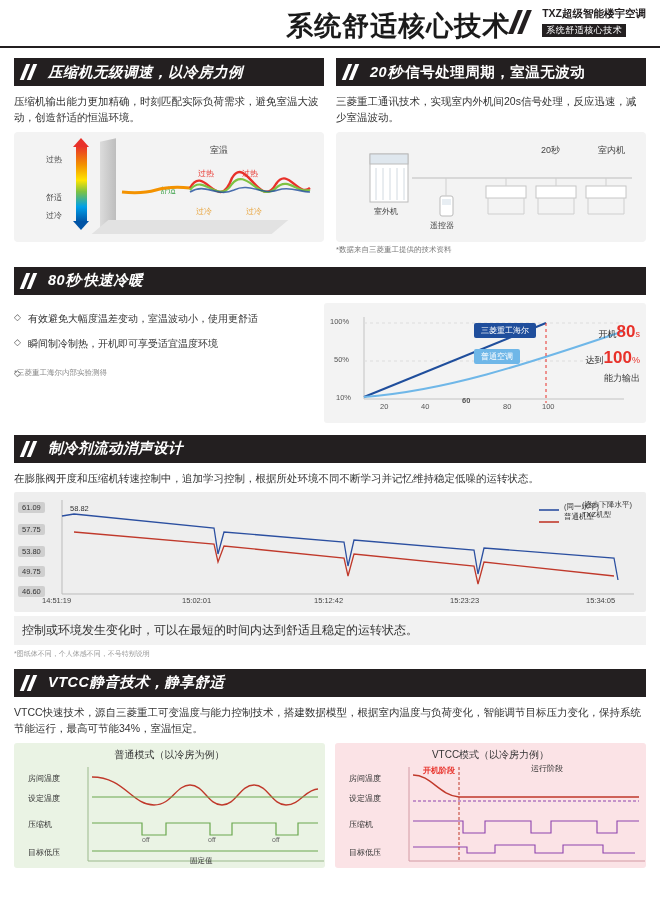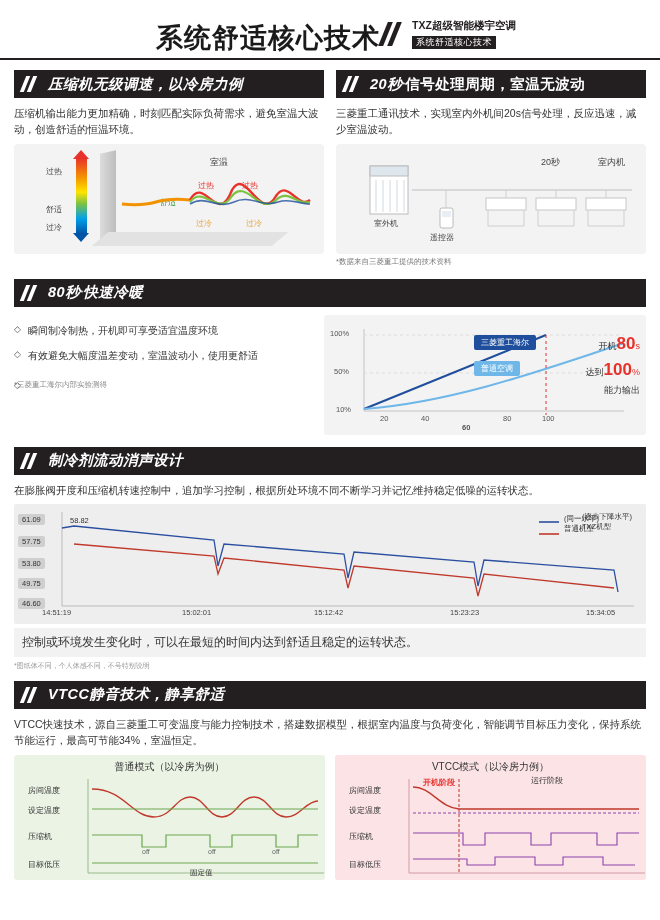--- a/index.html
+++ b/index.html
@@ -7,25 +7,25 @@
   body {
     width: 660px; height: 920px;
     background: #ffffff;
     font-family: "Liberation Sans", sans-serif;
     color: #231f20;
     overflow: hidden;
     position: relative;
   }
   
   .page-header {
-    height: 60px;
+    height: 48px;
     border-bottom: 2px solid #231f20;
     display: flex;
     align-items: flex-end;
-    justify-content: center;
+    justify-content: flex-end;
     padding: 0 14px 6px 26px;
     position: relative;
   }
   .page-title {
     font-size: 27px;
     font-weight: bold;
     letter-spacing: 1px;
     line-height: 1;
     color: #1a1a1a;
   }
@@ -280,40 +280,40 @@
       <span class="chev">
           <i class="a"></i>
           <i class="b"></i>
         </span>
       <span class="txt">80秒</span>
         <span class="sup">*</span>
         <span class="txt">快速冷暖</span>
     </div>
     <div class="sec3wrap">
       <div class="bullets">
+        <div>有效避免大幅度温差变动，室温波动小，使用更舒适</div>
         <div>瞬间制冷制热，开机即可享受适宜温度环境</div>
-        <div>有效避免大幅度温差变动，室温波动小，使用更舒适</div>
         <div class="sec3note" style="padding-left:0;">*三菱重工海尔内部实验测得</div>
       </div>
       <div class="fig3">
         <svg width="320" height="120">
           <line x1="40" y1="14" x2="40" y2="96" stroke="#c3c3c3"></line>
           <line x1="40" y1="96" x2="300" y2="96" stroke="#c3c3c3"></line>
           <line x1="40" y1="20" x2="300" y2="20" stroke="#ddd" stroke-dasharray="3,3"></line>
           <line x1="40" y1="58" x2="300" y2="58" stroke="#ddd" stroke-dasharray="3,3"></line>
           <path d="M40 94 L222 20" stroke="#1f4e9c" stroke-width="2" fill="none"></path>
           <path d="M40 94 C120 88 200 62 300 28" stroke="#6fb7e8" stroke-width="2" fill="none"></path>
           <line x1="222" y1="20" x2="222" y2="100" stroke="#e8312a" stroke-dasharray="3,3"></line>
         </svg>
         <div style="position:absolute;left:6px;top:14px;font-size:7.5px;color:#555;">100%</div>
         <div style="position:absolute;left:10px;top:52px;font-size:7.5px;color:#555;">50%</div>
         <div style="position:absolute;left:12px;top:90px;font-size:7.5px;color:#555;">10%</div>
         <div style="position:absolute;left:56px;top:99px;font-size:7.5px;color:#555;">20</div>
         <div style="position:absolute;left:97px;top:99px;font-size:7.5px;color:#555;">40</div>
-        <div style="position:absolute;left:138px;top:108px;font-size:7.5px;color:#555;font-weight:bold;">60</div>
+        <div style="position:absolute;left:138px;top:93px;font-size:7.5px;color:#555;font-weight:bold;">60</div>
         <div style="position:absolute;left:179px;top:99px;font-size:7.5px;color:#555;">80</div>
         <div style="position:absolute;left:218px;top:99px;font-size:7.5px;color:#555;">100</div>
         <div class="tag tag-blue" style="left:150px; top:20px;">三菱重工海尔</div>
         <div class="tag tag-lblue" style="left:150px; top:46px;">普通空调</div>
         <div class="callout" style="top:18px;">
           <span>开机</span><span class="big">80</span><span class="unit">s</span>
         </div>
         <div class="callout" style="top:44px;">
           <span>达到</span><span class="big">100</span><span class="unit">%</span>
         </div>

